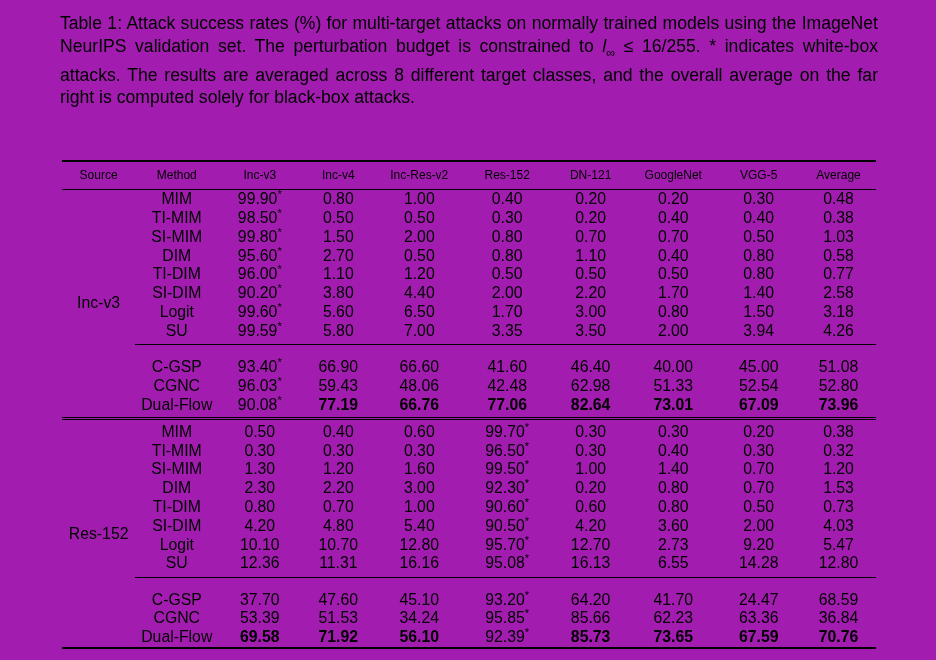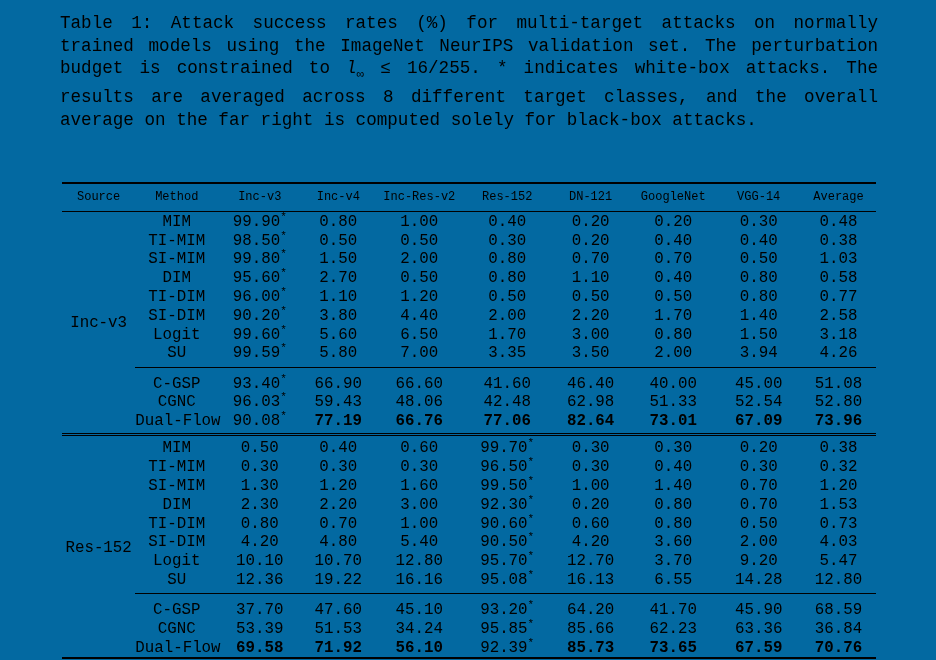--- a/index.html
+++ b/index.html
@@ -4,23 +4,23 @@
 <style>
   html, body {
     margin: 0;
     padding: 0;
     background: #ffffff;
   }
   .page {
     position: relative;
     width: 936px;
     height: 660px;
-    background: #0369a1;
+    background: #a21caf;
     color: #000000;
-    font-family: Liberation Mono, monospace;
+    font-family: Liberation Sans, sans-serif;
     overflow: hidden;
   }
   .caption {
     width: 818px;
     margin: 0;
     padding: 12px 0 0 60px;
     font-size: 17.6px;
     line-height: 22.6px;
     text-align: justify;
   }
@@ -59,21 +59,21 @@
     line-height: 16.2px;
     padding: 1.3px 0;
     white-space: nowrap;
     vertical-align: middle;
   }
   .atk-table sup {
     font-size: 0.7em;
     line-height: 0;
   }
   .atk-table tr.pre-rule td { padding-bottom: 5px; }
-  .atk-table tr.subrule td { border-top: 1px solid #000; padding-top: 8px; }
+  .atk-table tr.subrule td { border-top: 1px solid #000; padding-top: 14px; }
   .atk-table tr.pre-sep td { padding-bottom: 4px; }
   .atk-table tr.block-sep td { border-top: 3px double #000; padding-top: 4px; }
   .atk-table td.bold { font-weight: bold; }
 </style>
 </head>
 <body>
 
 <div class="page">
 
   <p class="caption"><span>Table 1:</span><span> Attack success rates (%) for multi-target attacks on normally trained models using the ImageNet NeurIPS validation set. The perturbation budget is constrained to </span><span><span class="math-var">l</span><sub>∞</sub><span> ≤ 16/255.</span></span><span> * indicates white-box attacks. The results are averaged across 8 different target classes, and the overall average on the far right is computed solely for black-box attacks.</span></p>
@@ -94,21 +94,21 @@
     <thead>
       <tr>
         <th>Source</th>
         <th>Method</th>
         <th>Inc-v3</th>
         <th>Inc-v4</th>
         <th>Inc-Res-v2</th>
         <th>Res-152</th>
         <th>DN-121</th>
         <th>GoogleNet</th>
-        <th>VGG-14</th>
+        <th>VGG-5</th>
         <th>Average</th>
       </tr>
     </thead>
     <tbody id="table-body">
         <tr>
           <td rowspan="11">Inc-v3</td>
           <td>MIM</td>
           <td>99.90<sup>*</sup></td>
           <td>0.80</td>
           <td>1.00</td>
@@ -295,44 +295,44 @@
           <td>2.00</td>
           <td>4.03</td>
         </tr>
         <tr>
           <td>Logit</td>
           <td>10.10</td>
           <td>10.70</td>
           <td>12.80</td>
           <td>95.70<sup>*</sup></td>
           <td>12.70</td>
-          <td>3.70</td>
+          <td>2.73</td>
           <td>9.20</td>
           <td>5.47</td>
         </tr>
         <tr class="pre-rule">
           <td>SU</td>
           <td>12.36</td>
-          <td>19.22</td>
+          <td>11.31</td>
           <td>16.16</td>
           <td>95.08<sup>*</sup></td>
           <td>16.13</td>
           <td>6.55</td>
           <td>14.28</td>
           <td>12.80</td>
         </tr>
         <tr class="subrule">
           <td>C-GSP</td>
           <td>37.70</td>
           <td>47.60</td>
           <td>45.10</td>
           <td>93.20<sup>*</sup></td>
           <td>64.20</td>
           <td>41.70</td>
-          <td>45.90</td>
+          <td>24.47</td>
           <td>68.59</td>
         </tr>
         <tr>
           <td>CGNC</td>
           <td>53.39</td>
           <td>51.53</td>
           <td>34.24</td>
           <td>95.85<sup>*</sup></td>
           <td>85.66</td>
           <td>62.23</td>

